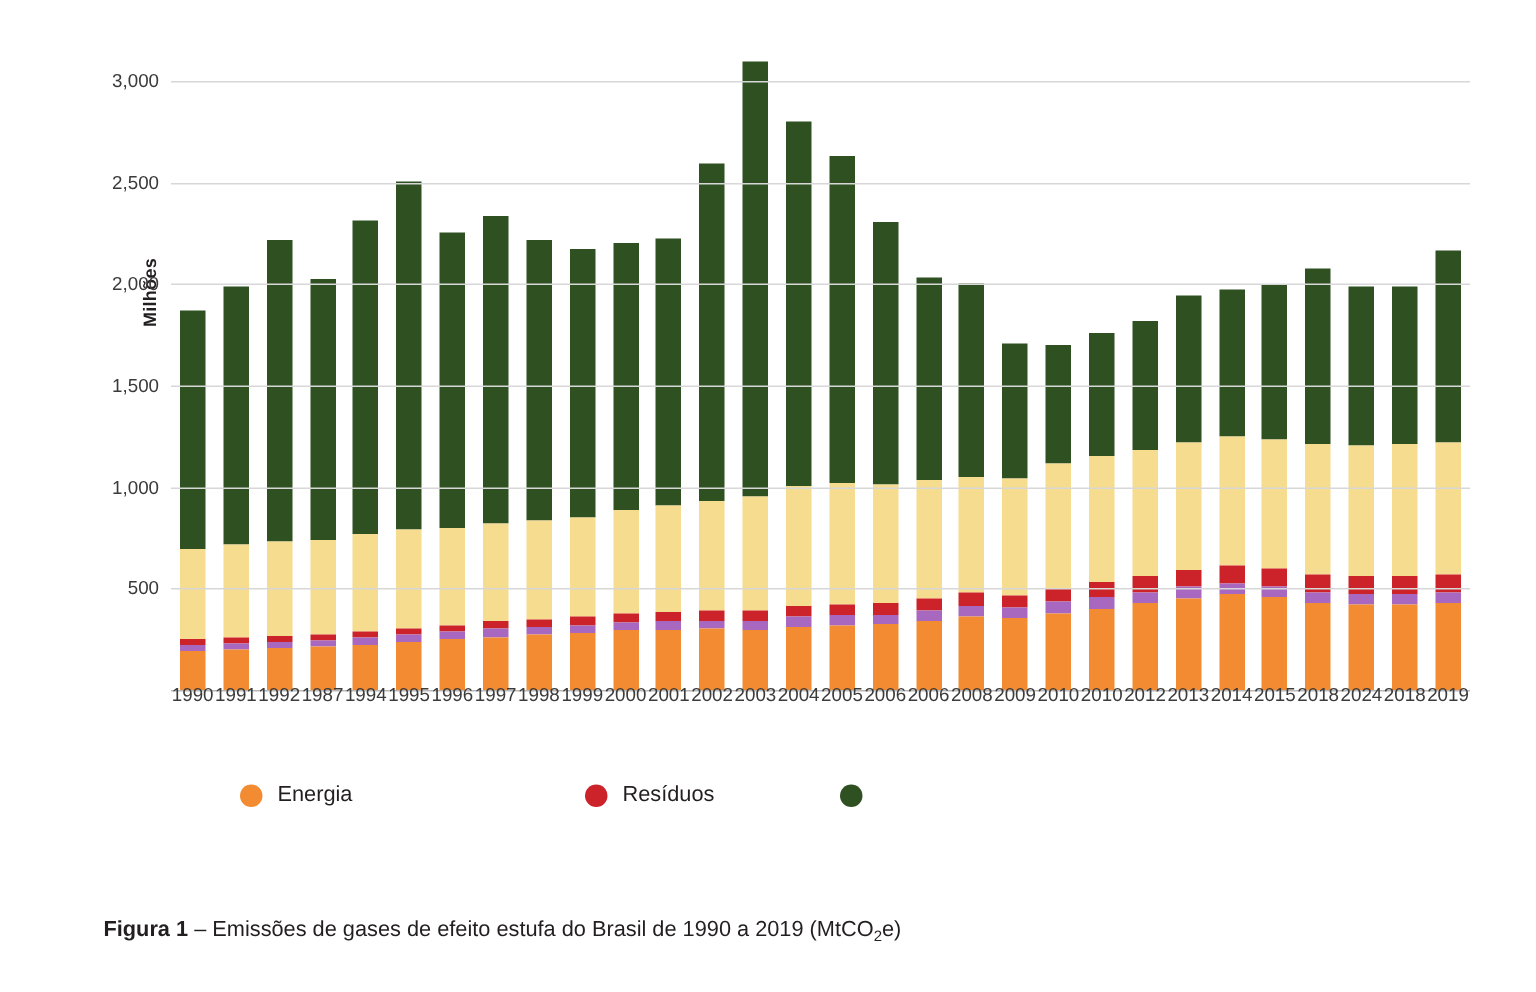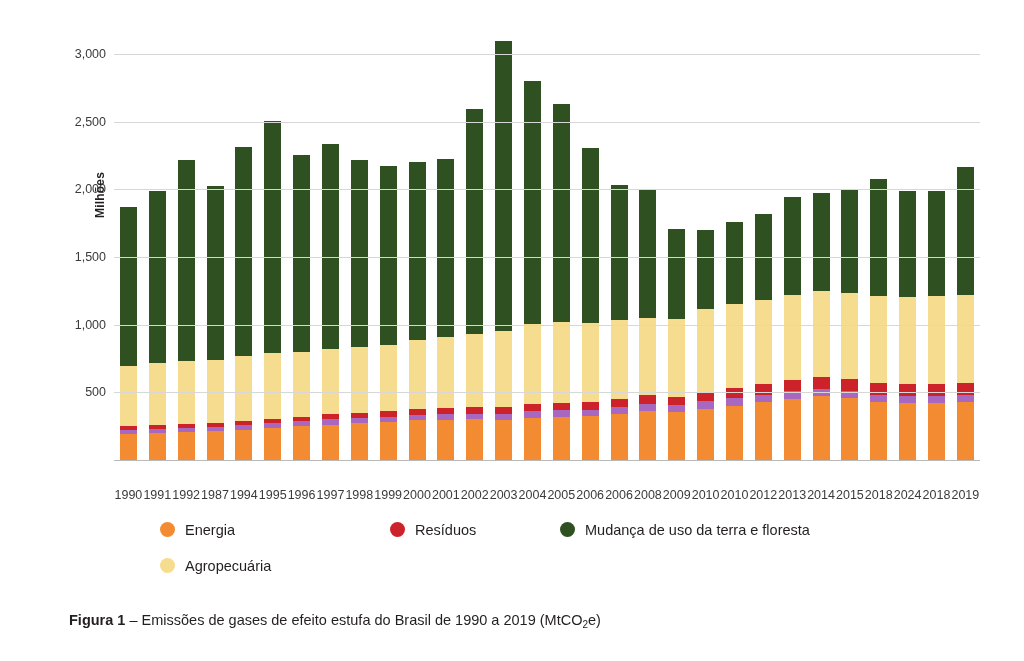--- a/index.html
+++ b/index.html
@@ -103,21 +103,21 @@
     flex-direction: column-reverse;
   }
   .seg {
     width: 100%;
   }
 
   
   .x-labels {
     position: absolute;
     left: 114px;
-    top: 480px;
+    top: 448px;
     width: 866px;
     display: flex;
     justify-content: space-between;
     align-items: flex-end;
   }
   .x-label {
     flex: 1 1 0;
     text-align: center;
     font-size: 12.5px;
     color: #3b3b3b;
@@ -130,21 +130,21 @@
     top: 512px;
     width: 800px;
   }
   .legend-row {
     display: flex;
     align-items: center;
     height: 36px;
   }
   .legend-item {
     display: flex;
-    align-items: flex-start;
+    align-items: center;
     font-size: 14.5px;
     color: #231f20;
   }
   .legend-item .swatch {
     width: 15px;
     height: 15px;
     border-radius: 50%;
     margin-right: 10px;
     flex: 0 0 auto;
   }
@@ -511,28 +511,23 @@
       <div class="legend-item li-energia">
         <span class="swatch" id="sw-energia" style="background: rgb(242, 139, 50);"></span>
         <span>Energia</span>
       </div>
       <div class="legend-item li-residuos">
         <span class="swatch" id="sw-residuos" style="background: rgb(204, 34, 41);"></span>
         <span>Resíduos</span>
       </div>
       <div class="legend-item li-mudanca">
         <span class="swatch" id="sw-mudanca" style="background: rgb(47, 81, 34);"></span>
-        <span>Mudança de uso da terra e floresta</span>
       </div>
     </div>
     <div class="legend-row">
-      <div class="legend-item li-agro">
-        <span class="swatch" id="sw-agro" style="background: rgb(246, 220, 142);"></span>
-        <span>Agropecuária</span>
-      </div>
     </div>
   </div>
 
   <div class="caption">
     <span class="cap-label">Figura 1</span><span> – </span><span>Emissões de gases de efeito estufa do Brasil de 1990 a 2019 (MtCO</span><sub>2</sub><span>e)</span>
   </div>
 
 </div>
 
 </body></html>

